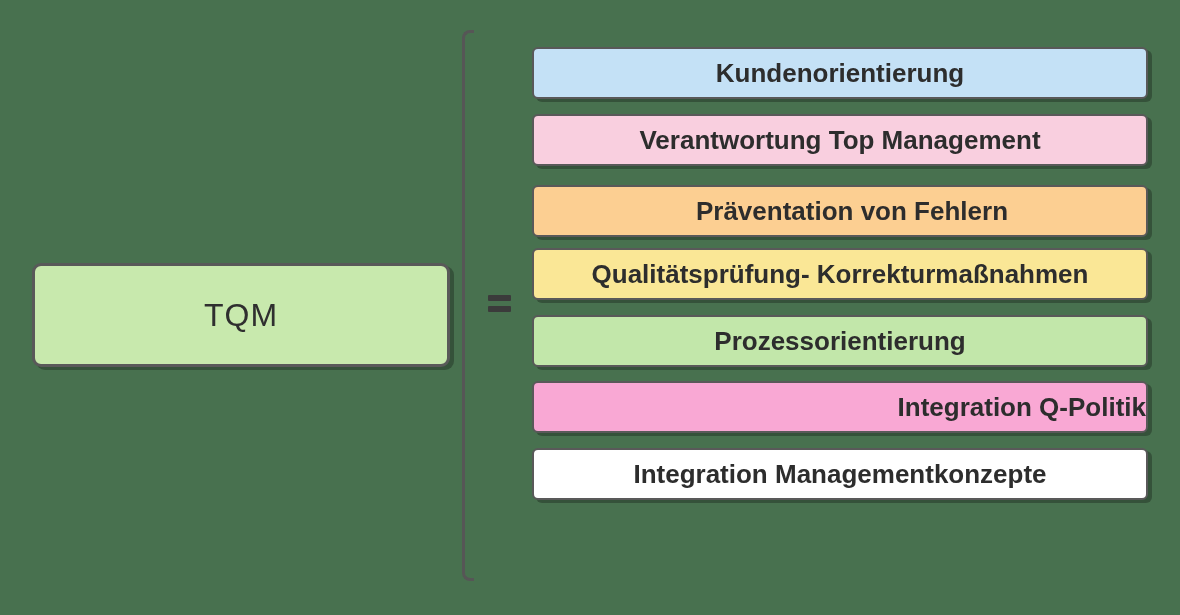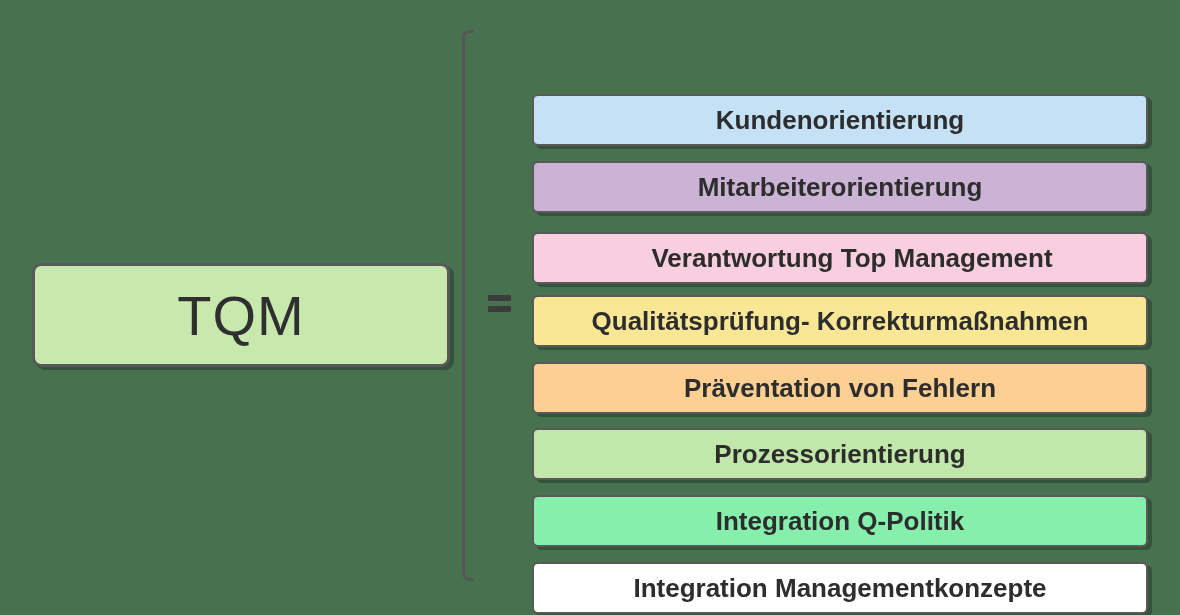--- a/index.html
+++ b/index.html
@@ -22,21 +22,21 @@
     height: 104px;
     box-sizing: border-box;
     border: 3px solid #595959;
     border-radius: 9px;
     display: flex;
     align-items: center;
     justify-content: center;
     box-shadow: 4px 3px 0 rgba(20, 26, 20, 0.35);
   }
   .tqm-box span {
-    font-size: 56px;
+    font-size: 32px;
     font-weight: 400;
     color: #2f2f2f;
     letter-spacing: 1px;
   }
   
   .bracket {
     position: absolute;
     left: 462px;
     top: 30px;
     width: 12px;
@@ -82,21 +82,20 @@
     left: 0;
     width: 616px;
     height: 52px;
     box-sizing: border-box;
     border: 2px solid #595959;
     border-radius: 6px;
     display: flex;
     align-items: center;
     justify-content: center;
     box-shadow: 4px 3px 0 rgba(20, 26, 20, 0.35);
-    margin-top: 47px;
   }
   .bar:nth-child(1) { top: 0; }
   .bar:nth-child(2) { top: 67px; }
   .bar:nth-child(3) { top: 138px; padding-left: 24px; }
   .bar:nth-child(4) { top: 201px; }
   .bar:nth-child(5) { top: 268px; }
   .bar:nth-child(6) { top: 334px; }
   .bar:nth-child(7) { top: 401px; }
   .bar:nth-child(8) { top: 468px; }
   .bar span {
@@ -119,36 +118,33 @@
   <div class="equals">
     <div class="stroke"></div>
     <div class="stroke"></div>
     <span class="sr-only">=</span>
   </div>
 
   <div class="bars">
     <div class="bar" style="background-color: rgb(196, 225, 246);">
       <span>Kundenorientierung</span>
     </div>
-    <div class="bar" style="background-color: rgb(203, 179, 214);">
-      <span>Mitarbeiterorientierung</span>
-    </div>
     <div class="bar" style="background-color: rgb(249, 207, 223);">
       <span>Verantwortung Top Management</span>
+    </div>
+    <div class="bar" style="background-color: rgb(252, 207, 146);">
+      <span>Präventation von Fehlern</span>
     </div>
     <div class="bar" style="background-color: rgb(250, 231, 150);">
       <span>Qualitätsprüfung- Korrekturmaßnahmen</span>
     </div>
-    <div class="bar" style="background-color: rgb(252, 207, 146);">
-      <span>Präventation von Fehlern</span>
-    </div>
     <div class="bar" style="background-color: rgb(194, 231, 170); text-align: center;">
       <span>Prozessorientierung</span>
     </div>
-    <div class="bar" style="background-color: #86efac;">
+    <div class="bar" style="background-color: #f9a8d4; justify-content: flex-end;">
       <span>Integration Q-Politik</span>
     </div>
     <div class="bar" style="background-color: #ffffff;">
       <span>Integration Managementkonzepte</span>
     </div>
   </div>
 
 </div>
 
 </body></html>

